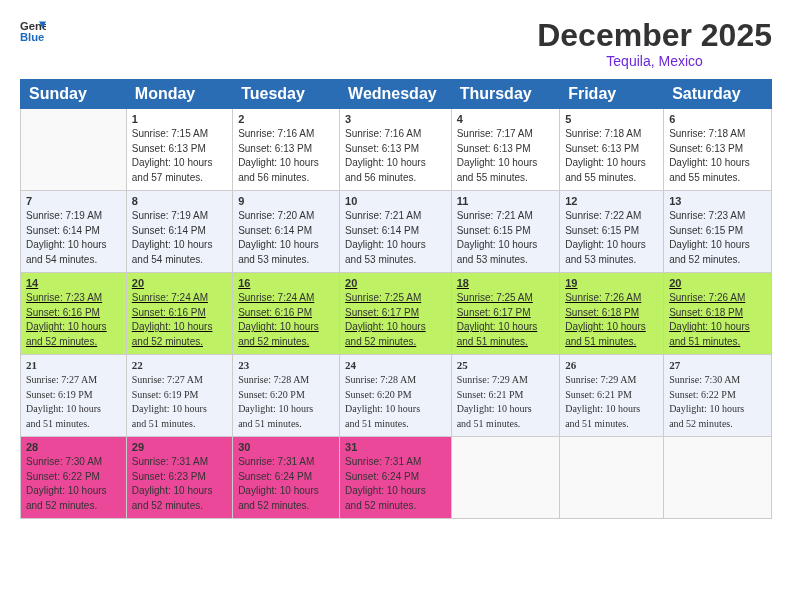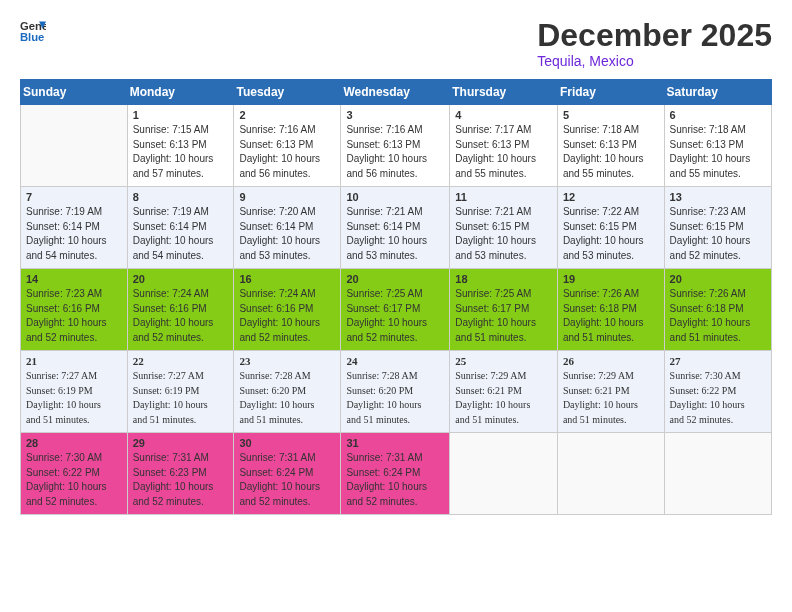--- a/index.html
+++ b/index.html
@@ -26,43 +26,43 @@
       display: flex;
       align-items: center;
       gap: 0;
     }
     .logo-icon {
       width: 26px;
       height: 26px;
       margin-right: 2px;
     }
     .title-block {
-      text-align: left;
+      text-align: center;
     }
     .month-title {
       font-size: 32px;
       font-weight: bold;
       color: #333;
       line-height: 1.1;
     }
     .subtitle {
       font-size: 14px;
       color: #6d28d9;
     }
     .calendar {
       width: 100%;
       border-collapse: collapse;
       font-size: 9.5px;
     }
     .calendar thead th {
       background: #2a6db5;
       color: #fff;
       text-align: left;
-      padding: 5px 2px;
-      font-size: 12px;
+      padding: 5px 8px;
+      font-size: 16px;
       font-weight: bold;
       border: 1px solid #2a6db5;
     }
     .calendar tbody td {
       border: 1px solid #ccc;
       vertical-align: top;
       padding: 4px 5px;
       width: 113px;
       height: 82px;
     }
@@ -163,21 +163,21 @@
           </td>
           <td>
             <span class="day-num">12</span>
             <div class="cell-text">Sunrise: 7:22 AM<br>Sunset: 6:15 PM<br>Daylight: 10 hours<br>and 53 minutes.</div>
           </td>
           <td>
             <span class="day-num">13</span>
             <div class="cell-text">Sunrise: 7:23 AM<br>Sunset: 6:15 PM<br>Daylight: 10 hours<br>and 52 minutes.</div>
           </td>
         </tr>
-        <tr style="background: #84cc16;">
+        <tr style="background: #bef264; text-decoration: underline;">
           <td>
             <span class="day-num">14</span>
             <div class="cell-text">Sunrise: 7:23 AM<br>Sunset: 6:16 PM<br>Daylight: 10 hours<br>and 52 minutes.</div>
           </td>
           <td>
             <span class="day-num">20</span>
             <div class="cell-text">Sunrise: 7:24 AM<br>Sunset: 6:16 PM<br>Daylight: 10 hours<br>and 52 minutes.</div>
           </td>
           <td>
             <span class="day-num">16</span>

